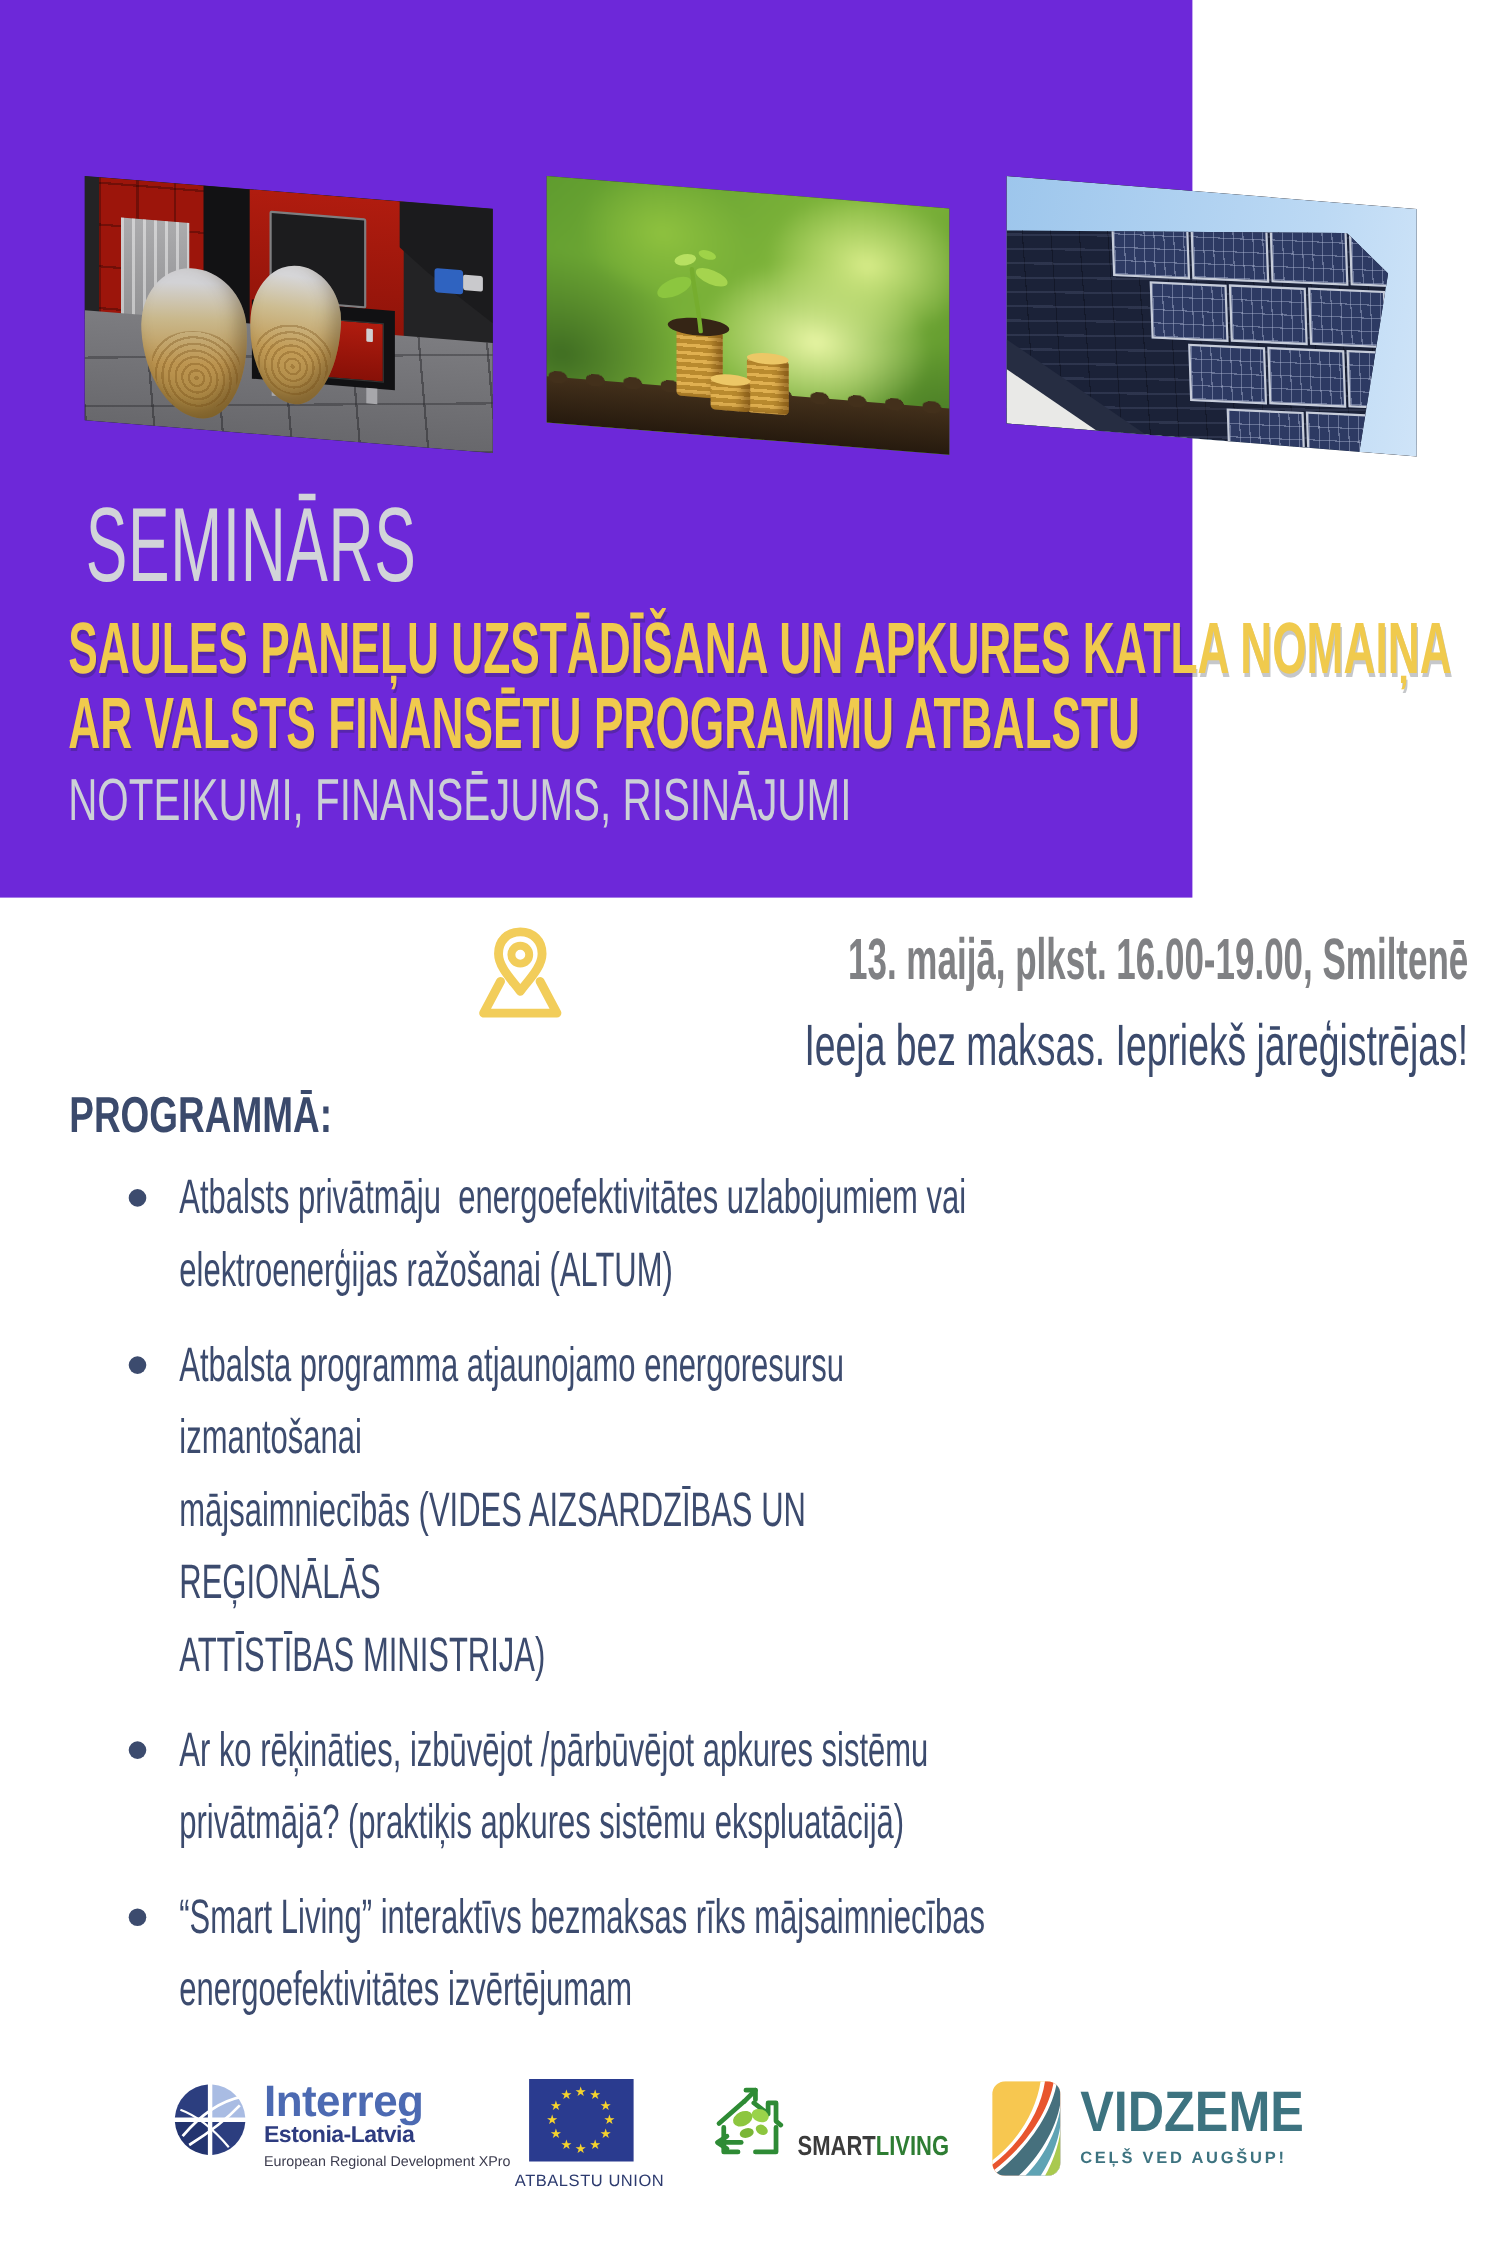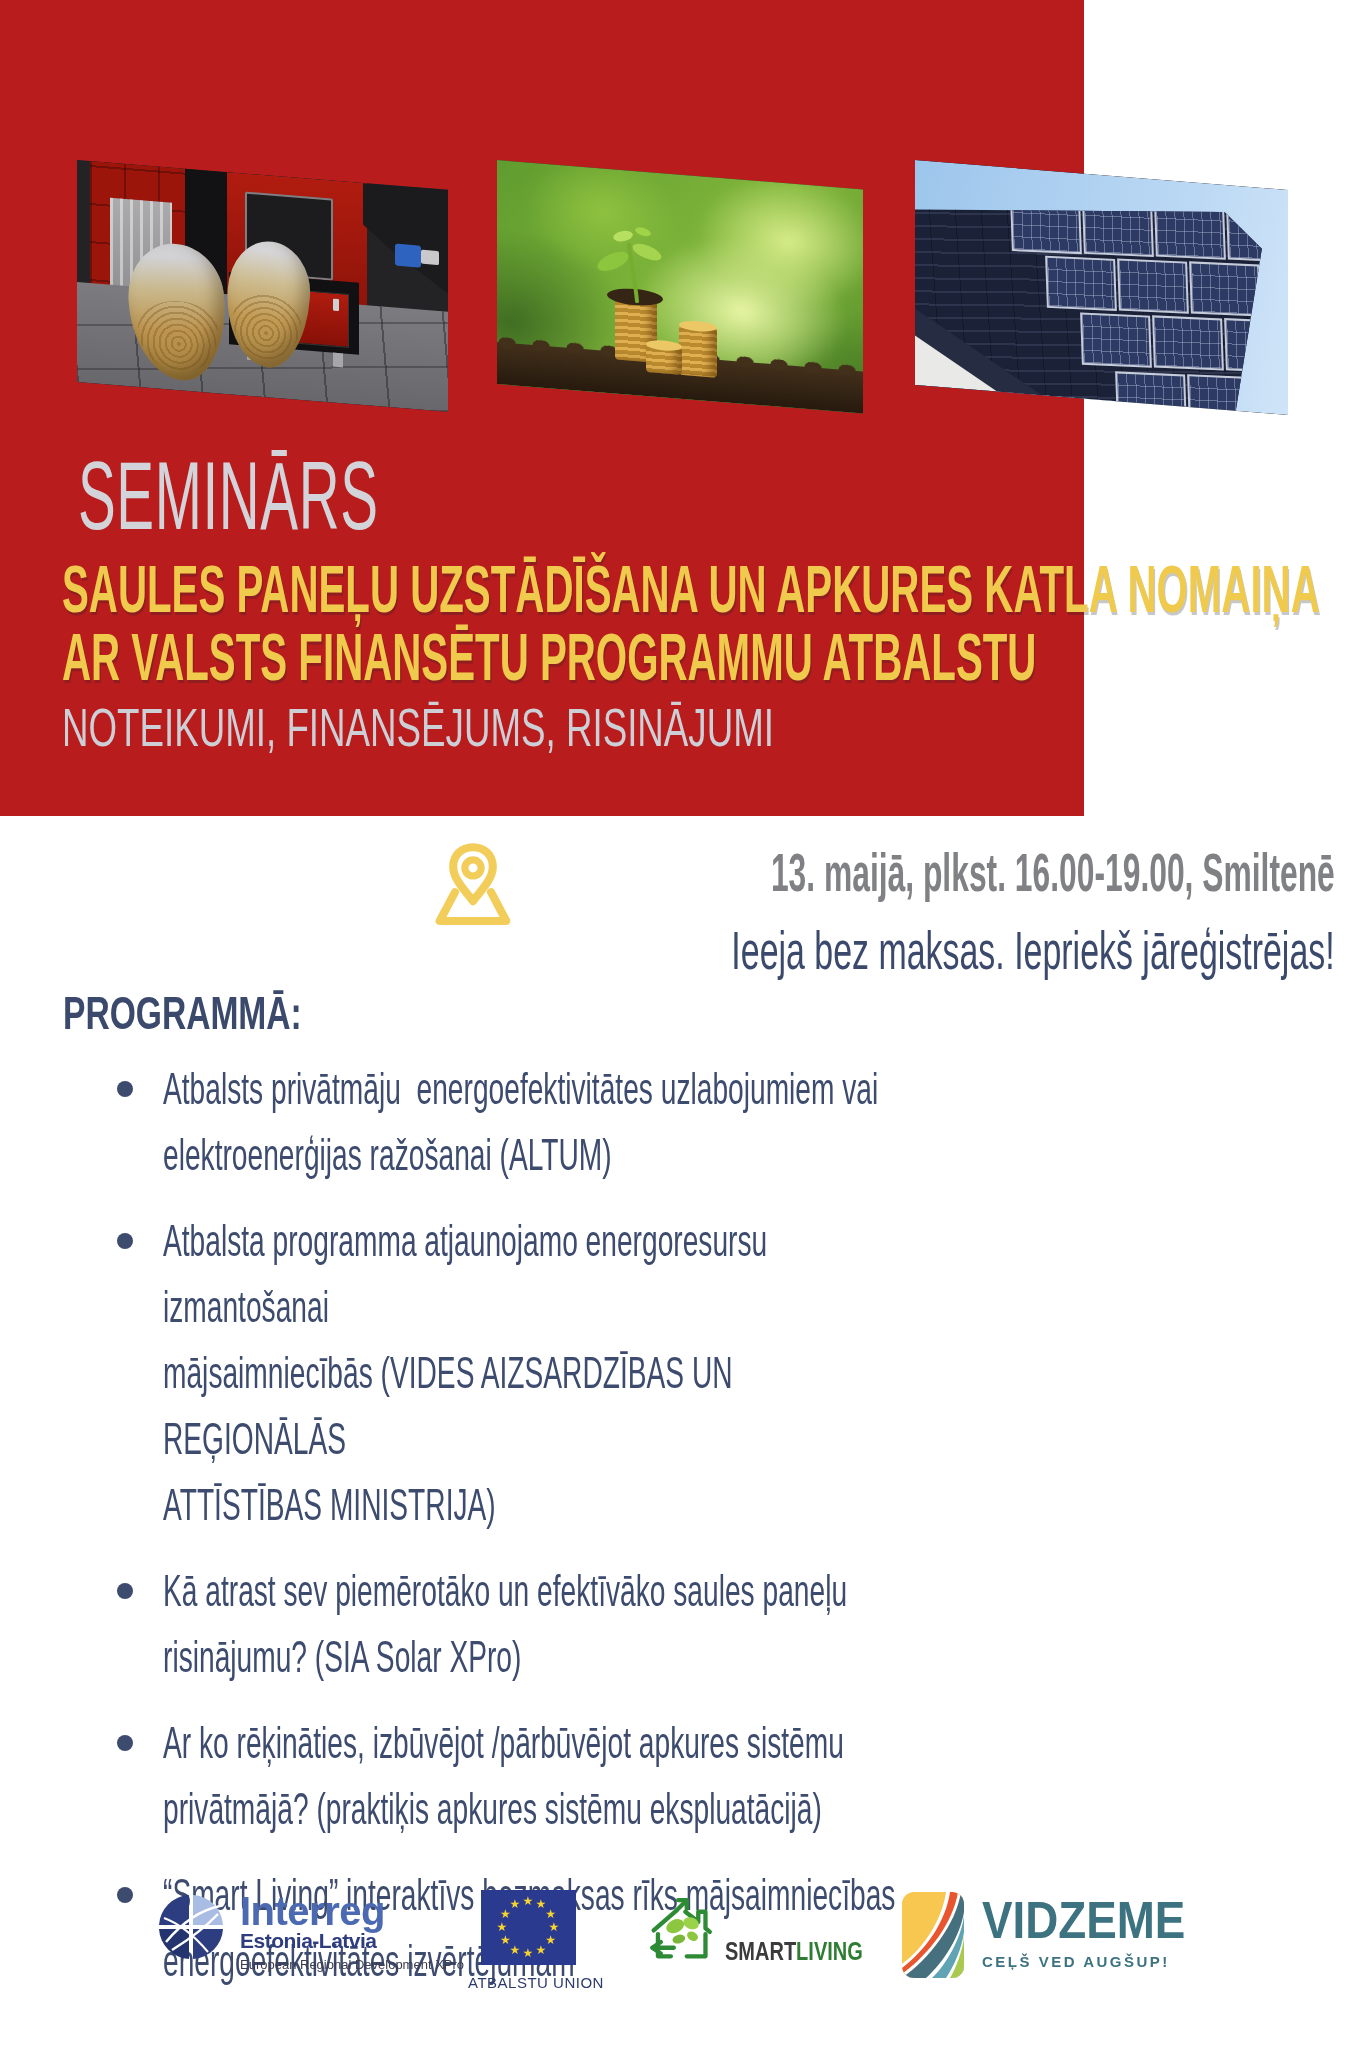--- a/index.html
+++ b/index.html
@@ -1,19 +1,19 @@
 <!DOCTYPE html>
 <html><head>
 <meta charset="utf-8">
 <style>
   html,body{margin:0;padding:0;background:#ffffff;}
   .poster{position:relative;width:1364px;height:2046px;background:#ffffff;overflow:hidden;
           font-family:"Liberation Sans", sans-serif;}
   
-  .hero{position:absolute;left:0;top:0;width:1084px;height:816px;background:#b91c1c;}
+  .hero{position:absolute;left:0;top:0;width:1084px;height:816px;background:#6d28d9;}
   .photo{position:absolute;top:160px;transform:skewY(4.6deg);transform-origin:left top;
          overflow:hidden;background:#20242f;}
   .photo>div{position:absolute;}
   .photo1{left:77px;width:371px;height:222px;}
   .photo2{left:497px;width:366px;height:224px;}
   .photo3{left:915px;width:373px;height:225px;}
   
   .p1-wall{left:0;top:0;width:371px;height:130px;background:#232325;}
   .p1-redwall{left:13px;top:0;width:100px;height:158px;
     background:repeating-linear-gradient(0deg,rgba(0,0,0,.28) 0 2px,transparent 2px 38px),
@@ -238,23 +238,20 @@
   </div>
   <ul class="program-list">
     <li>
       <span class="li-text">Atbalsts privātmāju  energoefektivitātes uzlabojumiem vai
 elektroenerģijas ražošanai (ALTUM)</span></li>
     <li>
       <span class="li-text">Atbalsta programma atjaunojamo energoresursu izmantošanai
 mājsaimniecībās (VIDES AIZSARDZĪBAS UN REĢIONĀLĀS
 ATTĪSTĪBAS MINISTRIJA)</span></li>
     <li>
-      <span class="li-text">Kā atrast sev piemērotāko un efektīvāko saules paneļu
-risinājumu? (SIA Solar XPro)</span></li>
-    <li>
       <span class="li-text">Ar ko rēķināties, izbūvējot /pārbūvējot apkures sistēmu
 privātmājā? (praktiķis apkures sistēmu ekspluatācijā)</span></li>
     <li>
       <span class="li-text">“Smart Living” interaktīvs bezmaksas rīks mājsaimniecības
 energoefektivitātes izvērtējumam</span></li>
   </ul>
 
   <div class="logo interreg">
     <span>
       <svg width="70" height="70" viewBox="0 0 70 70">

